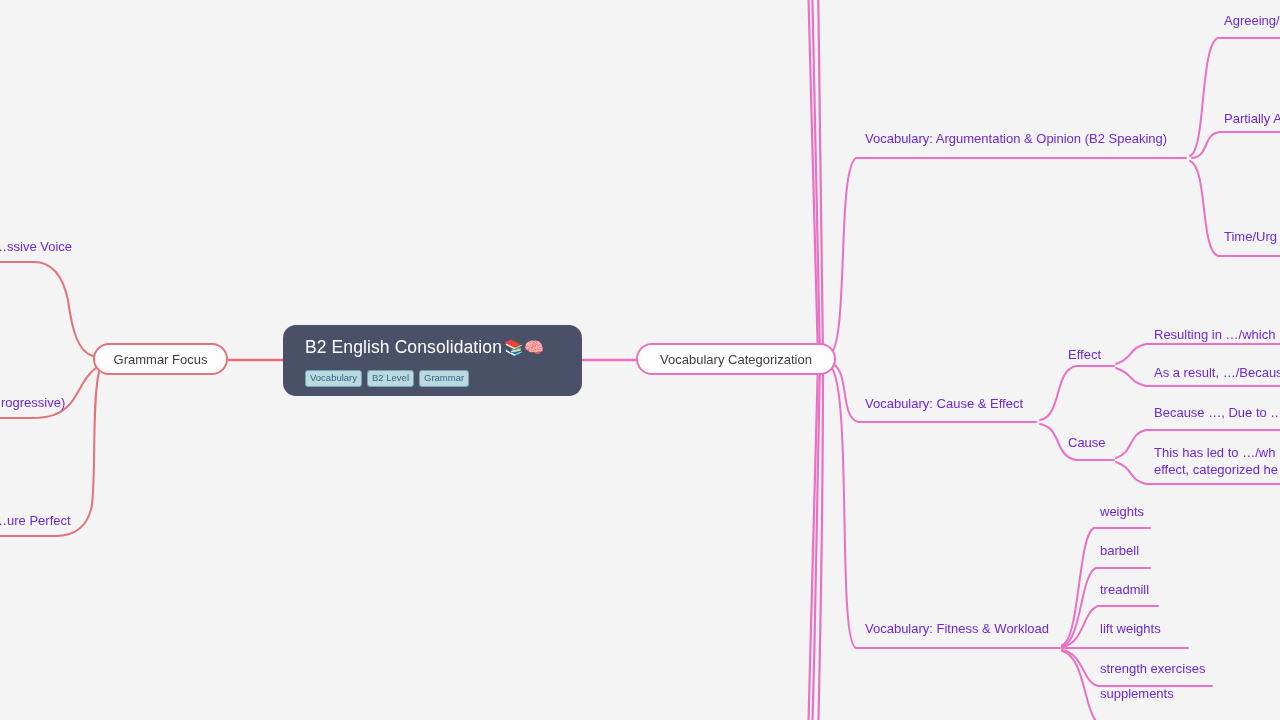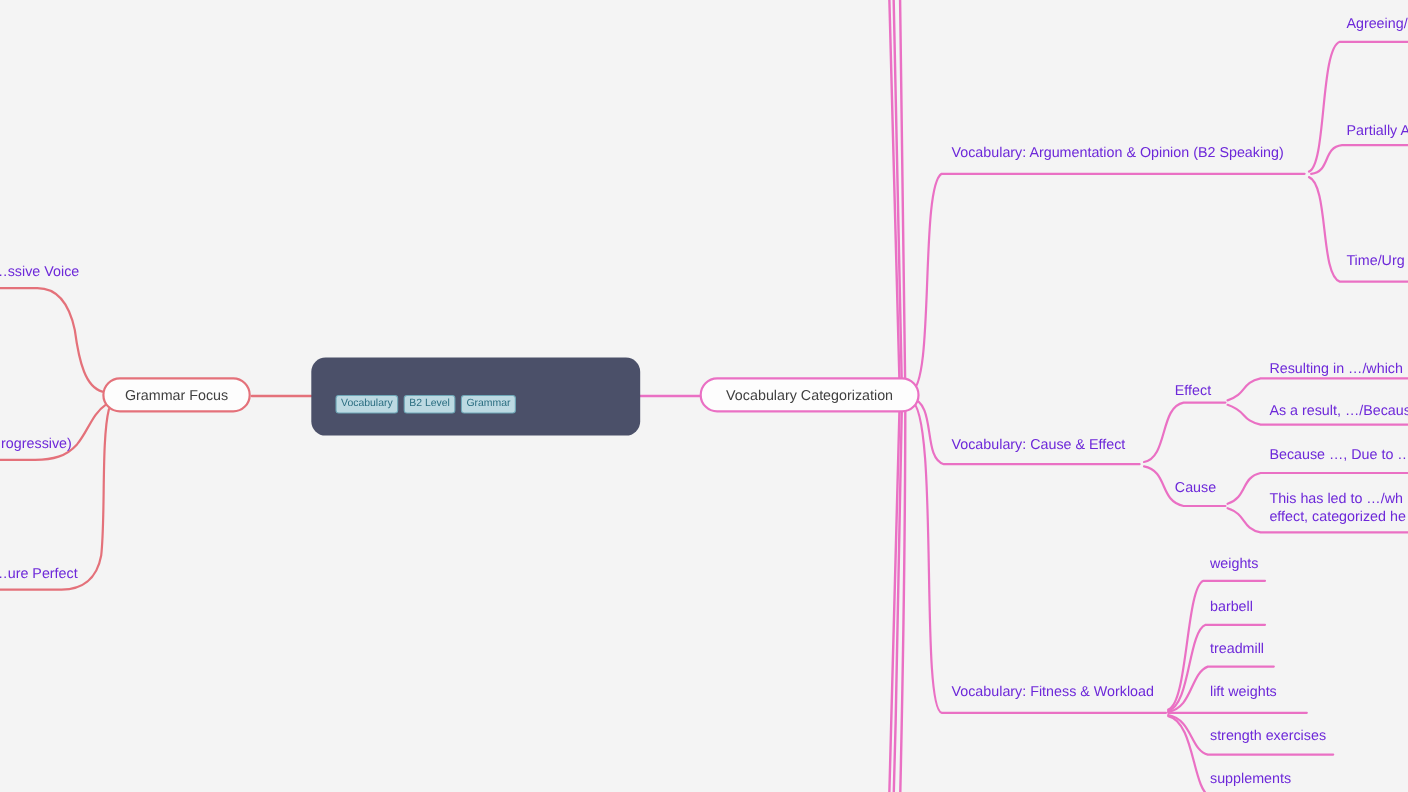--- a/index.html
+++ b/index.html
@@ -158,20 +158,23 @@
       <path d="M1062,645 C1080,640 1078,534 1094,528 L1150,528" stroke="#ea70c4" stroke-width="2"></path>
       <path d="M1062,646 C1082,642 1080,574 1096,568 L1150,568" stroke="#ea70c4" stroke-width="2"></path>
       <path d="M1062,647 C1084,644 1082,612 1098,606 L1158,606" stroke="#ea70c4" stroke-width="2"></path>
       <path d="M1062,648 L1188,648" stroke="#ea70c4" stroke-width="2"></path>
       <path d="M1062,650 C1084,654 1082,682 1098,686 L1212,686" stroke="#ea70c4" stroke-width="2"></path>
       <path d="M1062,651 C1086,656 1084,718 1100,724 L1230,724" stroke="#ea70c4" stroke-width="2"></path>
     </g>
   </svg>
 
   <div class="node root-node">
+    <div class="root-title">
+      <span>B2 English Consolidation</span><span class="root-emojis">📚🧠</span>
+    </div>
     <div class="root-tags">
       <span class="tag">Vocabulary</span>
       <span class="tag">B2 Level</span>
       <span class="tag">Grammar</span>
     </div>
   </div>
 
   <div class="node pill pill-vocab-cat">
     <span>Vocabulary Categorization</span>
   </div>
@@ -236,17 +239,17 @@
   </div>
   <div class="label" style="left:1100px; top:581px;">
     <span>treadmill</span>
   </div>
   <div class="label" style="left:1100px; top:620px;">
     <span>lift weights</span>
   </div>
   <div class="label" style="left:1100px; top:660px;">
     <span>strength exercises</span>
   </div>
-  <div class="label" style="left:1100px; top:699px;">
+  <div class="label" style="left:1100px; top:685px;">
     <span>supplements</span>
   </div>
 
 </div>
 
 </body></html>

